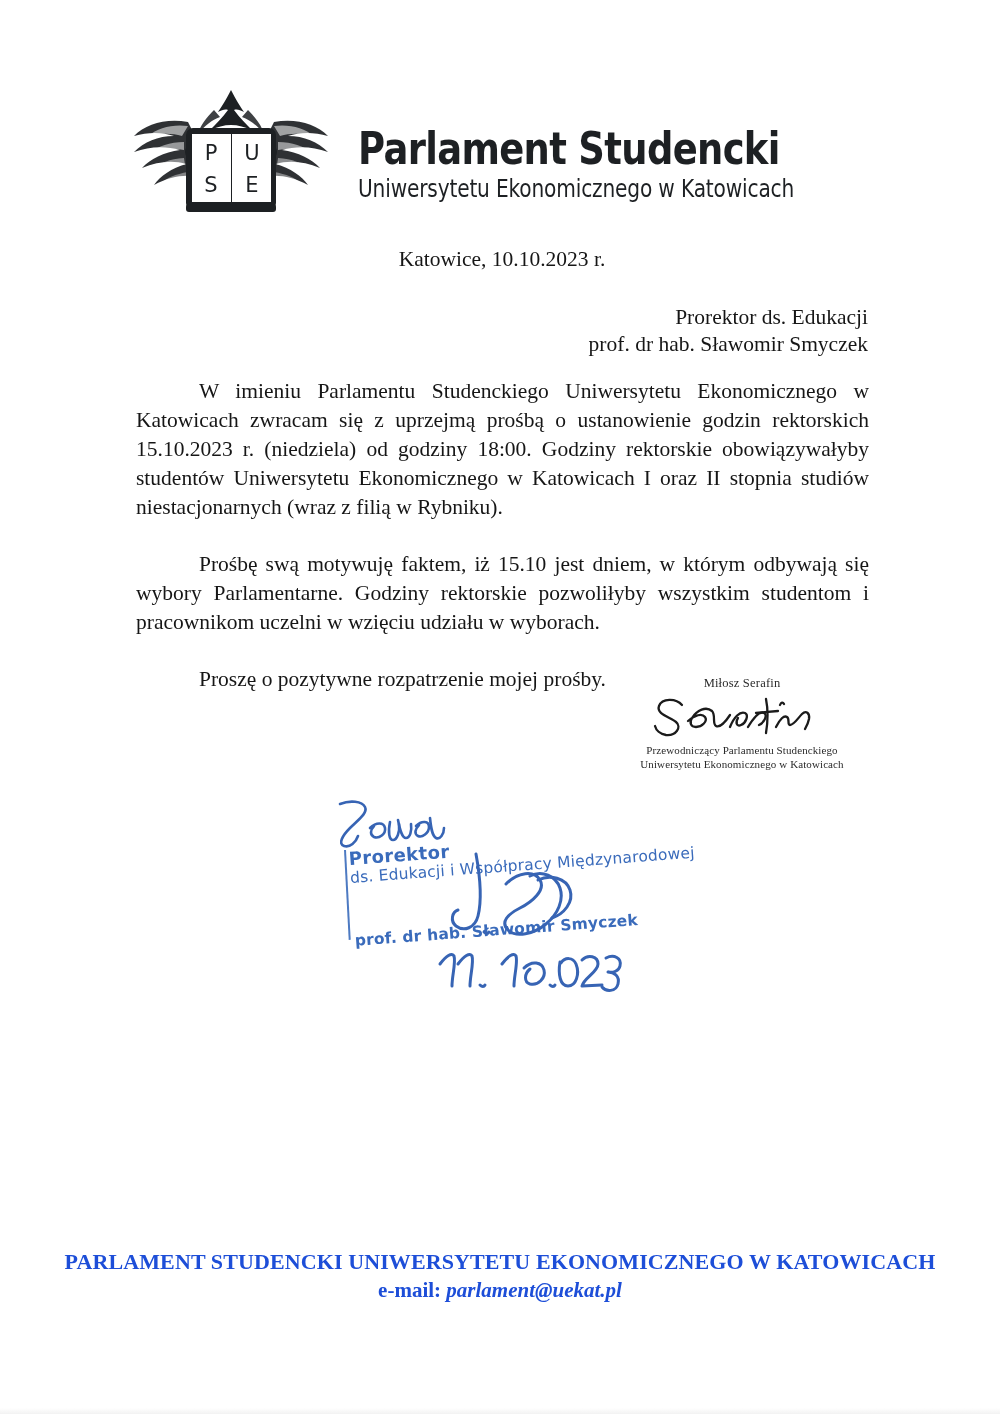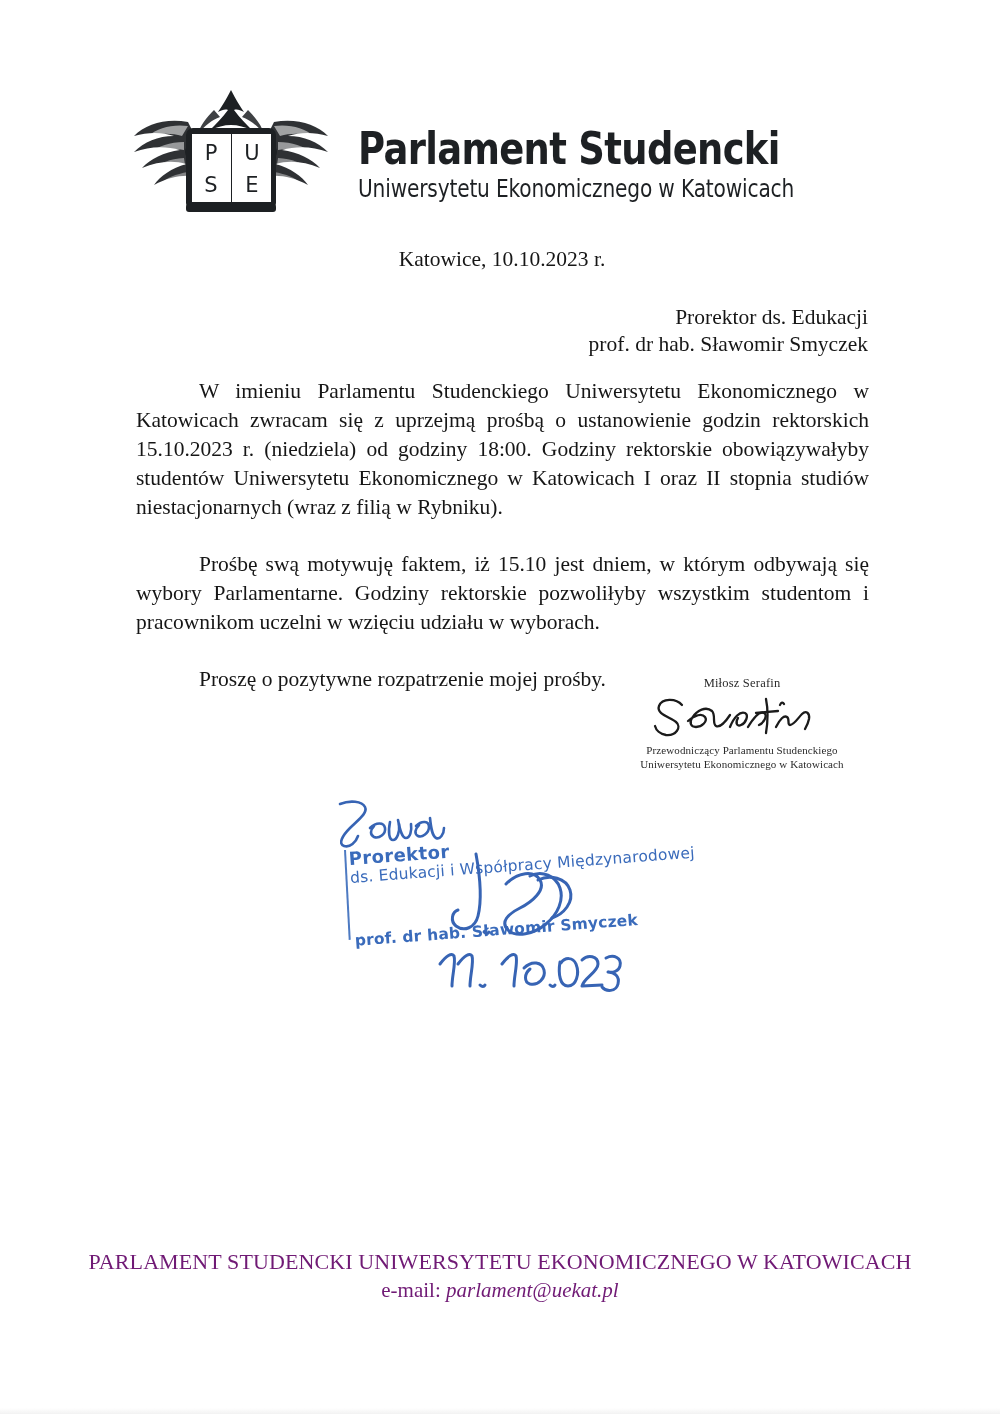--- a/index.html
+++ b/index.html
@@ -196,21 +196,22 @@
     color: #3764b4;
   }
 
   
   .footer {
     position: absolute;
     left: 0;
     top: 1248px;
     width: 1000px;
     text-align: center;
-    color: #701a75;
+    color: #1d4ed8;
+    font-weight: bold;
   }
   .footer-org {
     font-size: 22px;
     line-height: 28px;
     letter-spacing: 0.1px;
   }
   .footer-addr {
     font-size: 21px;
     line-height: 28px;
   }

